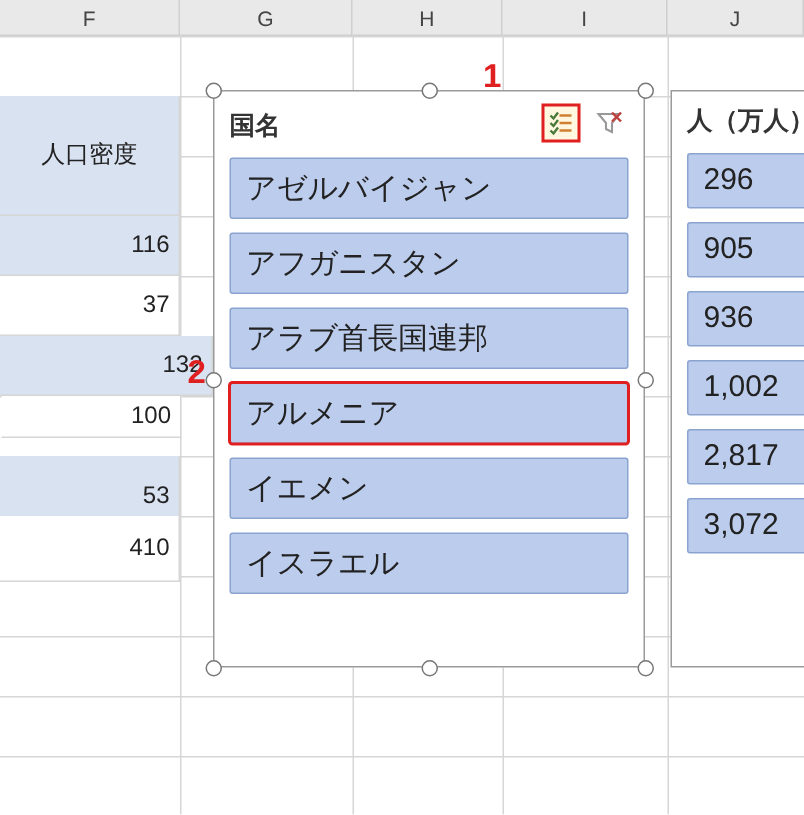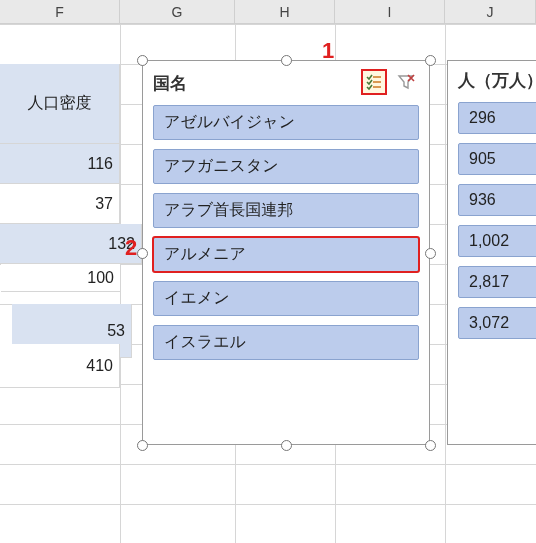--- a/index.html
+++ b/index.html
@@ -94,21 +94,21 @@
     padding: 4px 10px 10px 10px;
     display: flex;
     flex-direction: column;
     gap: 9px;
   }
   .s-item {
     background: #bcccec;
     border: 1px solid #8aa3cf;
     border-radius: 2px;
     padding: 6px 10px;
-    font-size: 16px;
+    font-size: 20px;
     color: #222;
     cursor: pointer;
   }
   .s-item.highlight {
     outline: 2px solid #e02020;
     outline-offset: -1px;
   }
 
   
   .handle {
@@ -161,21 +161,21 @@
   </div>
 
   <div class="cell header" style="left:0; top:64px; width:120px; height:80px; flex-direction:column; justify-content:center;">
     <span>人口密度</span>
   </div>
 
   <div class="cell data alt" style="left:0; top:144px; width:120px; height:40px">116</div>
   <div class="cell data" style="left:0; top:184px; width:120px; height:40px">37</div>
   <div class="cell data alt" style="left:0; top:224px; width:142px; height:40px">132</div>
   <div class="cell data" style="left:1px; top:264px; width:120px; height:28px">100</div>
-  <div class="cell data alt" style="left:12px; top:304px; width:120px; height:54px">53</div>
+  <div class="cell data alt" style="left:0; top:304px; width:120px; height:54px">53</div>
   <div class="cell data" style="left:0; top:344px; width:120px; height:44px">410</div>
 </div>
 
 <div class="slicer" id="slicer1" style="left:142px; top:60px; width:288px; height:385px;">
   <div class="s-header">
     <span class="s-title">国名</span>
     <span class="icon-btn highlight">
       <svg width="18" height="18" viewBox="0 0 18 18">
         <path d="M2 4 l2 2 l3 -4" stroke="#4a7a3a" stroke-width="1.6" fill="none"></path>
         <line x1="8" y1="4" x2="16" y2="4" stroke="#d08030" stroke-width="1.6"></line>

